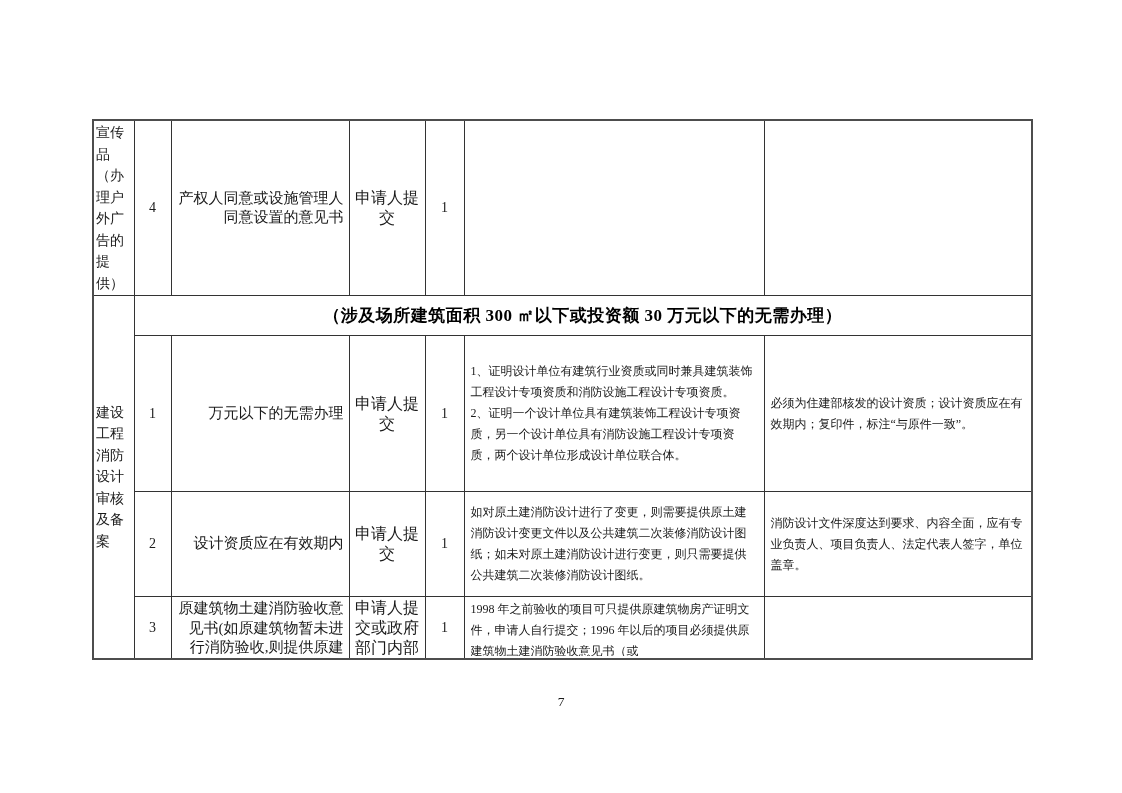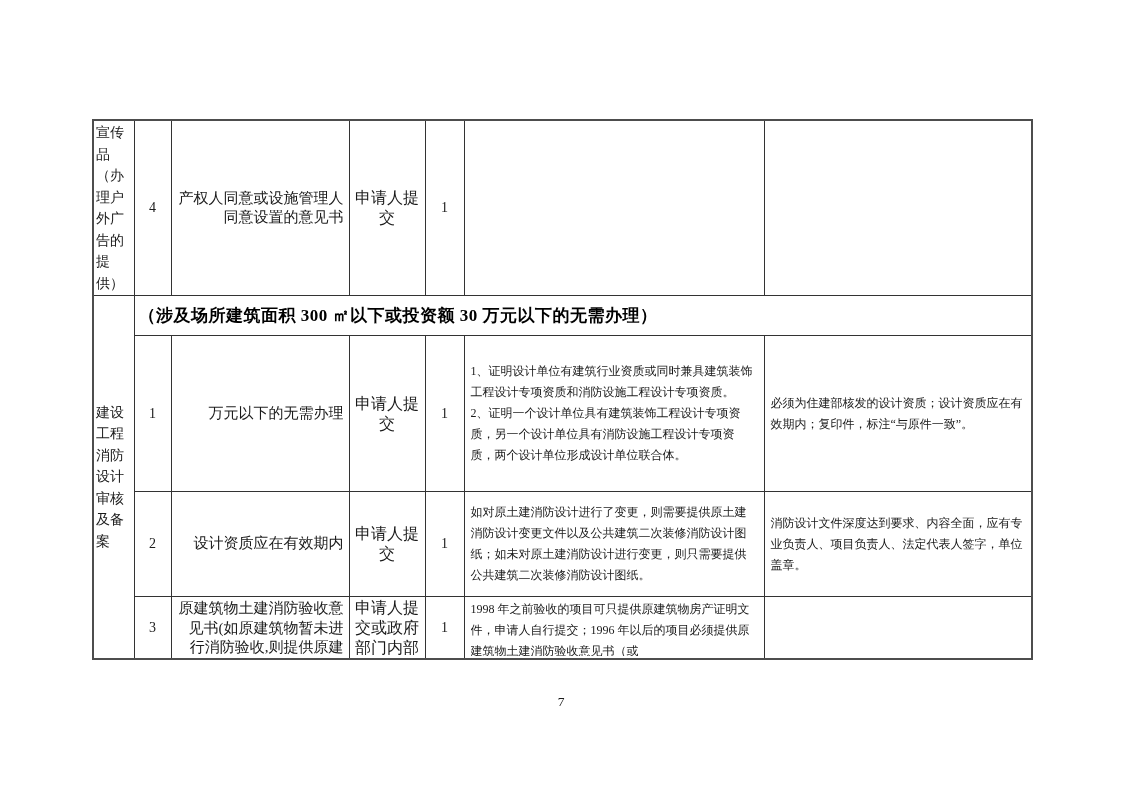--- a/index.html
+++ b/index.html
@@ -56,21 +56,21 @@
     padding: 1px 2px;
   }
   td.desc, td.note {
     text-align: left;
     font-size: 12px;
     line-height: 21px;
     padding: 2px 6px;
     white-space: pre-line;
   }
   td.header-cell {
-    text-align: left;
+    text-align: center;
     font-size: 17px;
     font-weight: bold;
     letter-spacing: 0.5px;
     padding: 0 4px;
     color: #000000;
     margin-left: 45px;
   }
   tr.row-a  { height: 174px; }
   tr.row-h  { height: 40px;  }
   tr.row-1  { height: 156px; }

